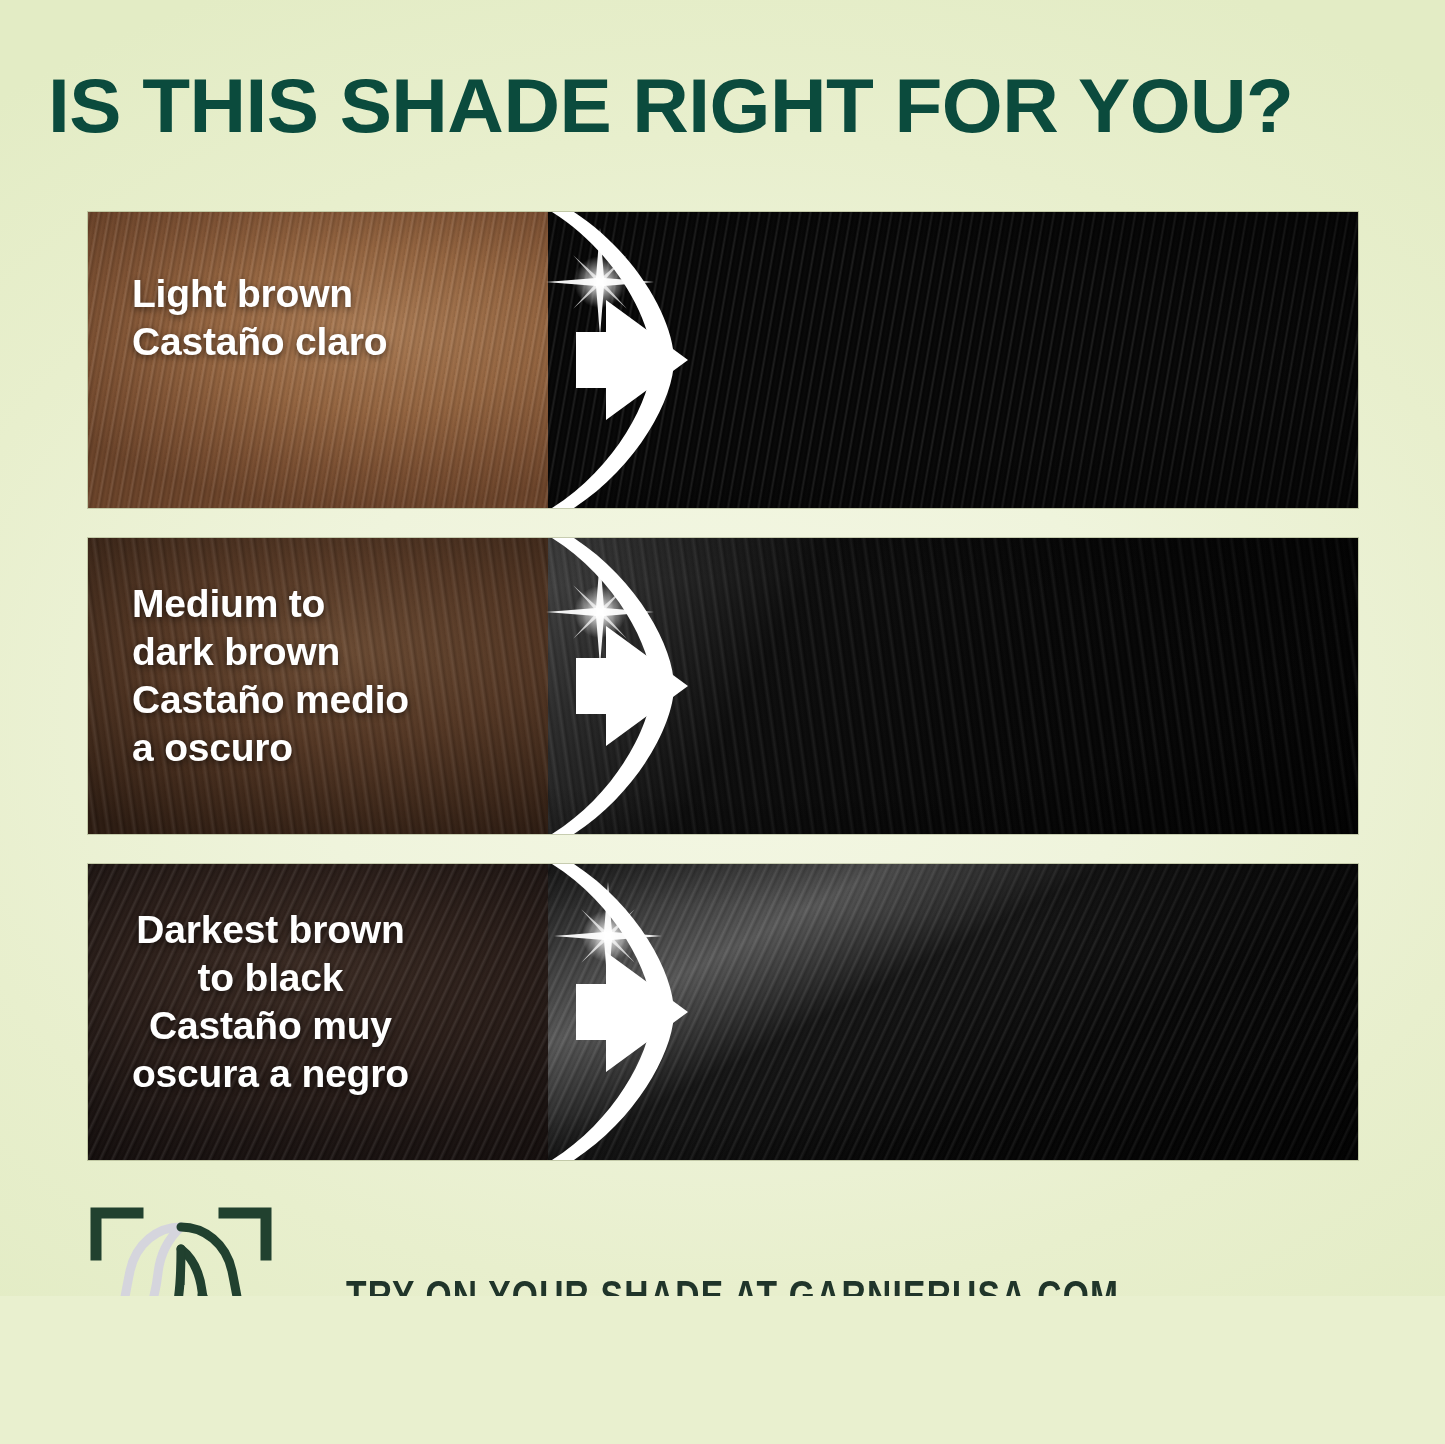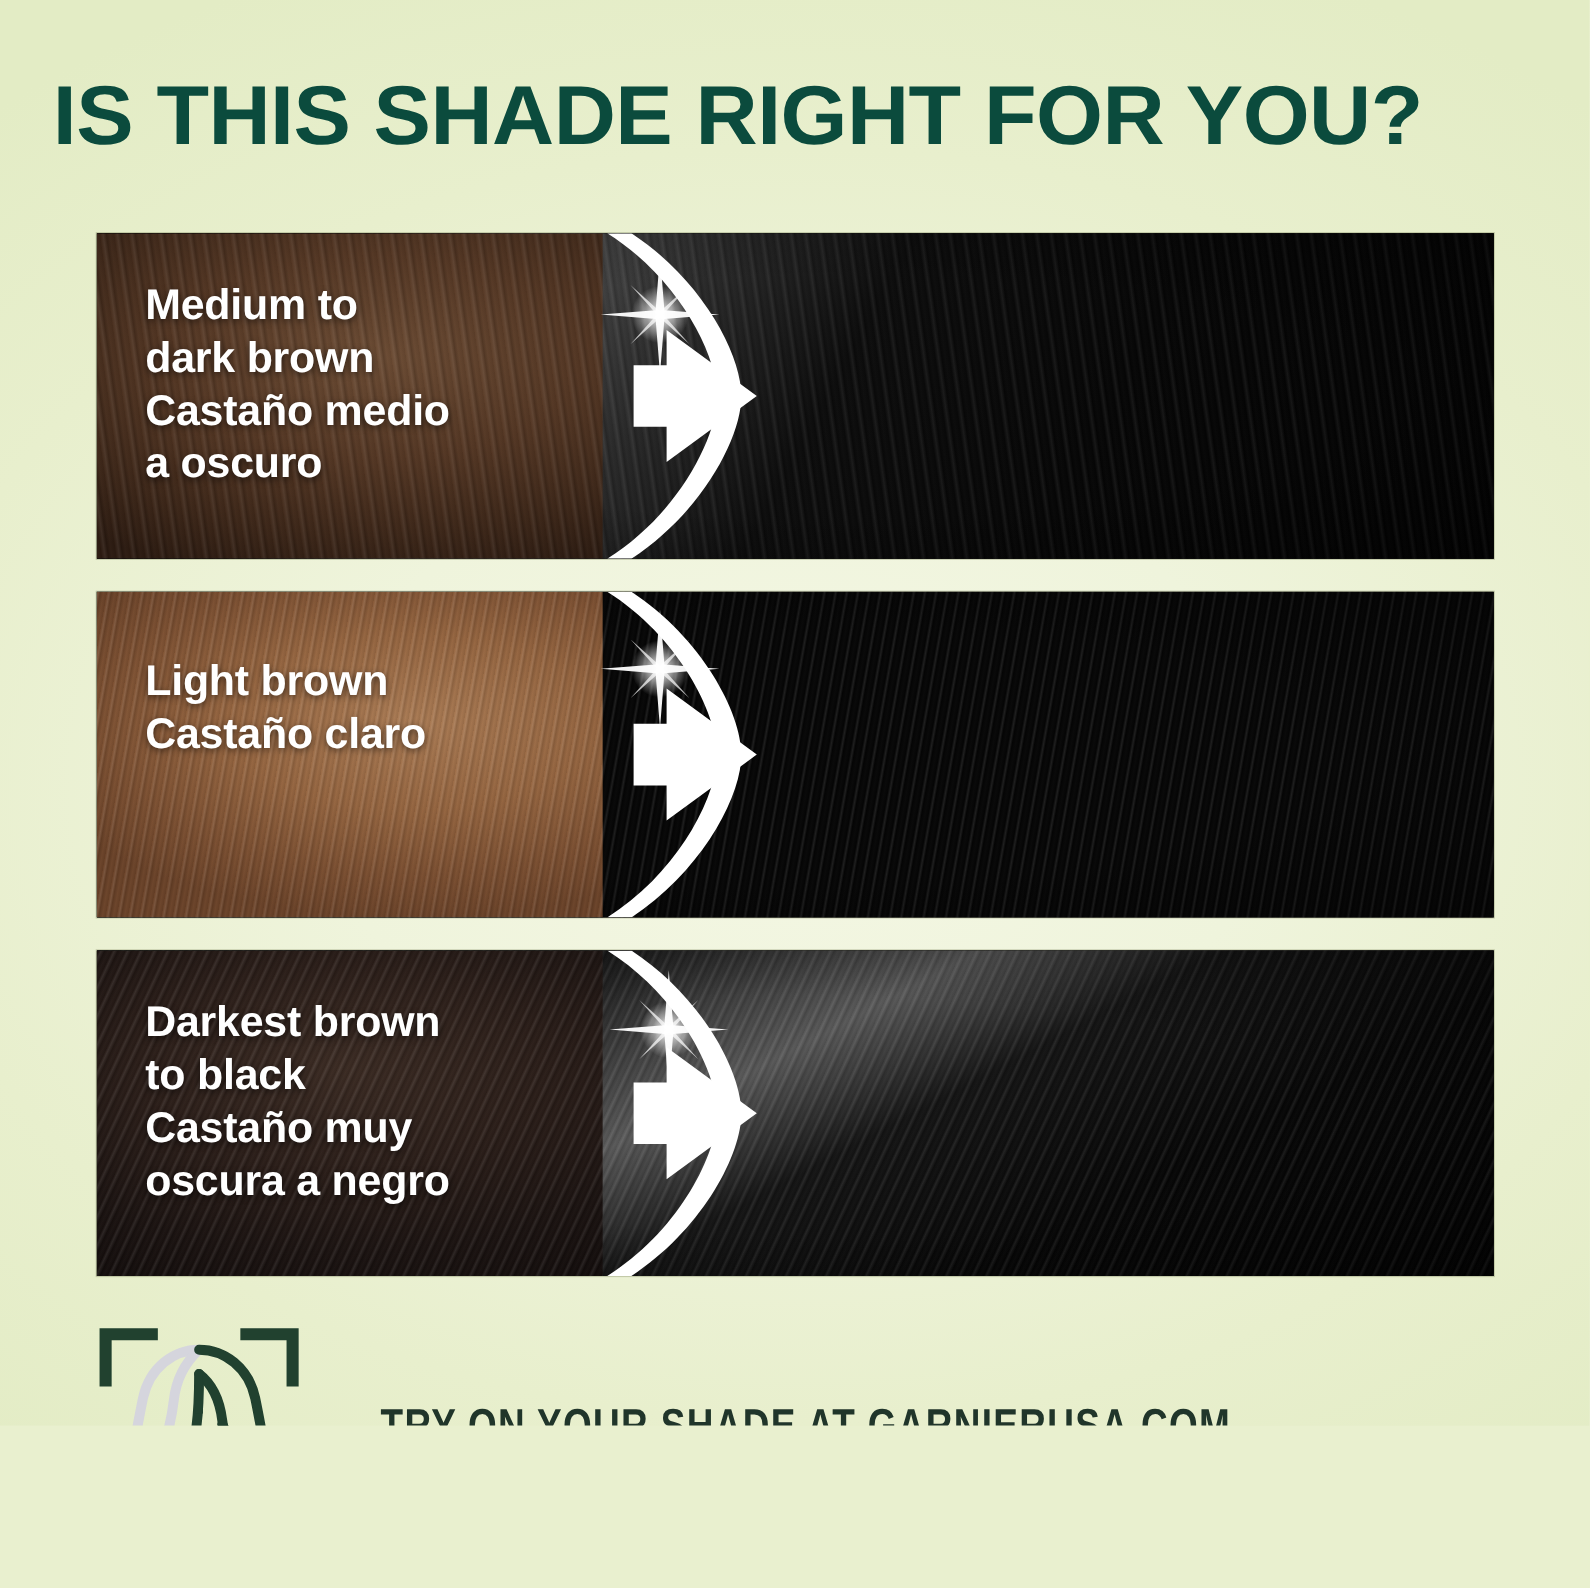--- a/index.html
+++ b/index.html
@@ -41,21 +41,21 @@
   }
   .panel{
     position:relative;
     width:1270px;
     height:296px;
     margin-bottom:30px;
     overflow:hidden;
     background:#000;
     box-shadow:0 0 0 1px rgba(120,130,90,.35);
   }
-  .panel:last-child{margin-bottom:0;}
+  .panel:last-child{margin-bottom:0;text-align:center;}
 
   
   .before{
     position:absolute;
     left:0;top:0;
     width:460px;height:100%;
     overflow:hidden;
   }
   .after{
     position:absolute;
@@ -225,20 +225,57 @@
   }
 </style>
 </head>
 <body>
 
 <div class="stage">
 
   <div class="headline">IS THIS SHADE RIGHT FOR YOU?</div>
 
   <div class="panels">
+
+    <div class="panel">
+      <div class="after">
+        <div class="bg-black-a"></div>
+        <div class="strands t1"></div>
+        <div class="vignette"></div>
+      </div>
+
+      <div class="before">
+        <div class="bg-light-brown"></div>
+        <div class="strands t1"></div>
+      </div>
+
+      <div class="divider">
+        <svg viewBox="0 0 260 296" preserveAspectRatio="none">
+          <path d="M96,0 C160,40 196,110 196,148 C196,186 160,256 96,296 L118,296 C182,254 218,186 218,148 C218,110 182,42 118,0 Z" fill="#ffffff"></path>
+          <path d="M150,88 L150,120 L120,120 L120,176 L150,176 L150,208 L232,148 Z" fill="#ffffff"></path>
+        </svg>
+      </div>
+
+      <div class="sparkle" style="left:452px;top:10px;">
+        <svg viewBox="0 0 120 120">
+          <defs>
+            <radialGradient id="sg1">
+                <stop offset="0%" stop-color="#fff" stop-opacity="1"></stop>
+                <stop offset="100%" stop-color="#fff" stop-opacity="0"></stop>
+              </radialGradient>
+          </defs>
+          <circle cx="60" cy="60" r="26" fill="url(#sg1)"></circle>
+          <path d="M60,6 L64,56 L114,60 L64,64 L60,114 L56,64 L6,60 L56,56 Z" fill="#ffffff" opacity=".95"></path>
+          <path d="M60,22 L62,58 L98,60 L62,62 L60,98 L58,62 L22,60 L58,58 Z" fill="#ffffff" transform="rotate(45 60 60)" opacity=".7"></path>
+        </svg>
+      </div>
+
+      <div class="caption cap1">Light brown
+Castaño claro</div>
+    </div>
 
     <div class="panel">
       <div class="after">
         <div class="bg-black-b"></div>
         <div class="strands t2"></div>
         <div class="vignette"></div>
       </div>
 
       <div class="before">
         <div class="bg-med-brown"></div>
@@ -267,57 +304,20 @@
       </div>
 
       <div class="caption cap2">Medium to
 dark brown
 Castaño medio
 a oscuro</div>
     </div>
 
     <div class="panel">
       <div class="after">
-        <div class="bg-black-a"></div>
-        <div class="strands t1"></div>
-        <div class="vignette"></div>
-      </div>
-
-      <div class="before">
-        <div class="bg-light-brown"></div>
-        <div class="strands t1"></div>
-      </div>
-
-      <div class="divider">
-        <svg viewBox="0 0 260 296" preserveAspectRatio="none">
-          <path d="M96,0 C160,40 196,110 196,148 C196,186 160,256 96,296 L118,296 C182,254 218,186 218,148 C218,110 182,42 118,0 Z" fill="#ffffff"></path>
-          <path d="M150,88 L150,120 L120,120 L120,176 L150,176 L150,208 L232,148 Z" fill="#ffffff"></path>
-        </svg>
-      </div>
-
-      <div class="sparkle" style="left:452px;top:10px;">
-        <svg viewBox="0 0 120 120">
-          <defs>
-            <radialGradient id="sg1">
-                <stop offset="0%" stop-color="#fff" stop-opacity="1"></stop>
-                <stop offset="100%" stop-color="#fff" stop-opacity="0"></stop>
-              </radialGradient>
-          </defs>
-          <circle cx="60" cy="60" r="26" fill="url(#sg1)"></circle>
-          <path d="M60,6 L64,56 L114,60 L64,64 L60,114 L56,64 L6,60 L56,56 Z" fill="#ffffff" opacity=".95"></path>
-          <path d="M60,22 L62,58 L98,60 L62,62 L60,98 L58,62 L22,60 L58,58 Z" fill="#ffffff" transform="rotate(45 60 60)" opacity=".7"></path>
-        </svg>
-      </div>
-
-      <div class="caption cap1">Light brown
-Castaño claro</div>
-    </div>
-
-    <div class="panel">
-      <div class="after">
         <div class="bg-black-c"></div>
         <div class="strands t3"></div>
         <div class="vignette"></div>
       </div>
 
       <div class="before">
         <div class="bg-darkest"></div>
         <div class="strands t3"></div>
       </div>
 

